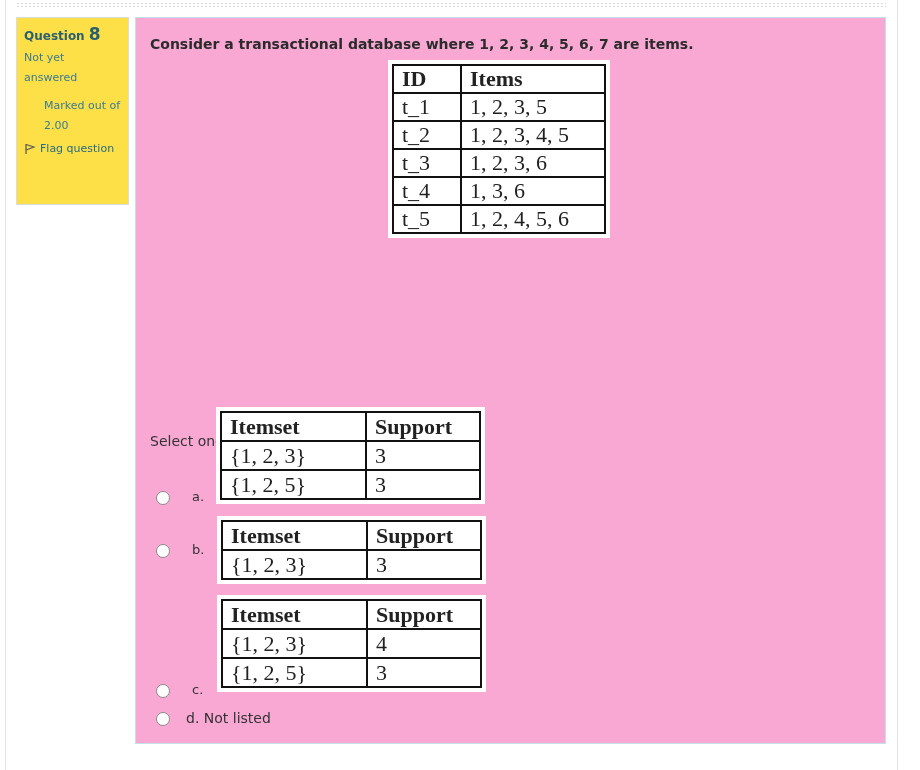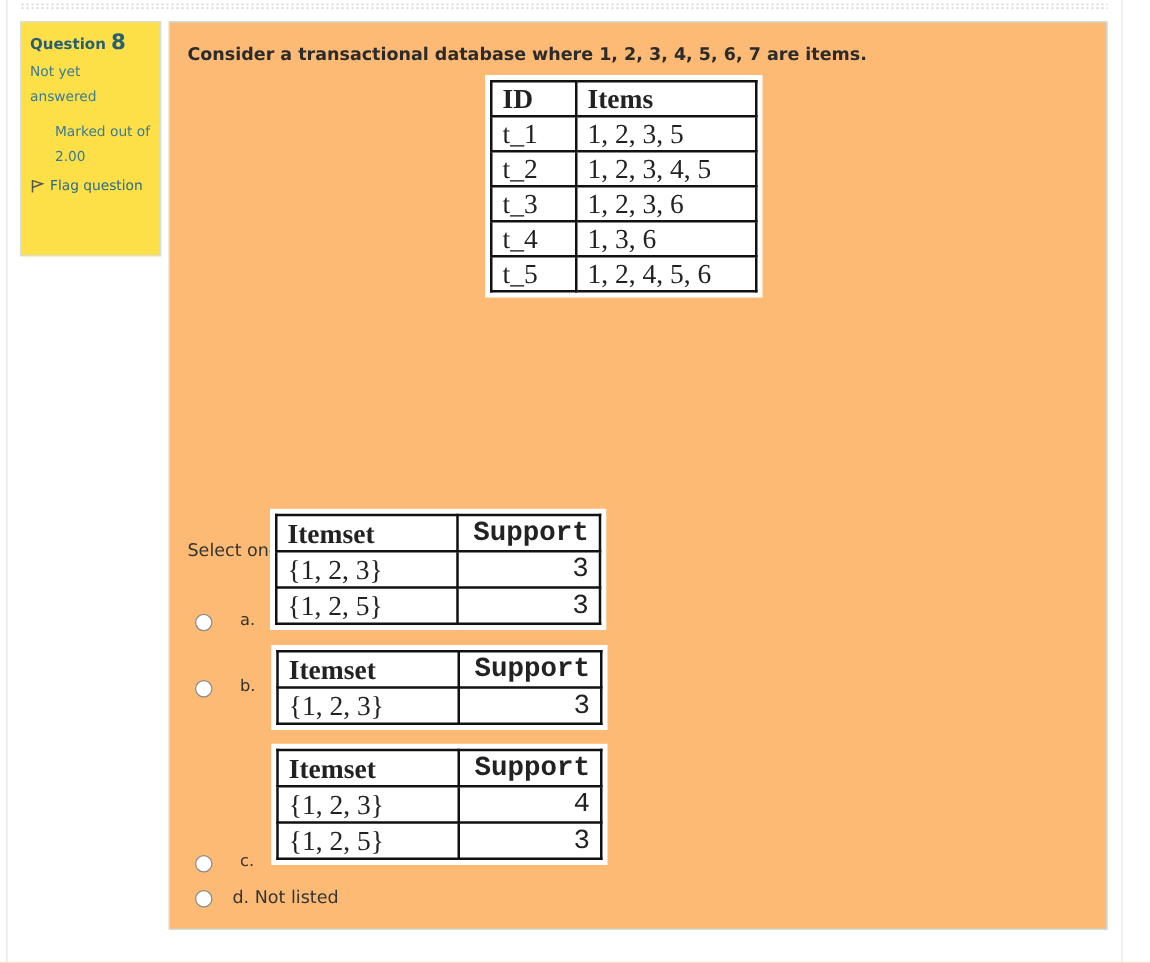--- a/index.html
+++ b/index.html
@@ -20,36 +20,36 @@
       padding: 6px 7px; font-size: 11px; color: #2a6b82;
     }
     .info .qno { font-size: 12px; font-weight: bold; color: #2a5f72; }
     .info .qno .num { font-size: 17px; }
     .info .line { line-height: 20px; font-size: 11px; color: #3b7a93; }
     .info .state { margin-top: 4px; }
     .info .grade { margin-top: 8px; margin-left: 20px; }
     .info .flag { margin-top: 6px; display: flex; align-items: center; gap: 4px; color: #2a6b82; cursor: pointer; }
     .content {
       position: absolute; left: 135px; top: 17px; width: 751px; height: 727px;
-      background: #fdba74; border: 1px solid #c4e0ea; box-sizing: border-box;
+      background: #f9a8d4; border: 1px solid #c4e0ea; box-sizing: border-box;
     }
     .qtext {
       position: absolute; left: 14px; font-size: 14px; font-weight: bold; color: #2b2b2b; line-height: 20px;
     }
     .img-table {
       position: absolute; background: #ffffff; padding: 4px;
       font-family: "Liberation Serif", "DejaVu Serif", serif; color: #222;
     }
     .img-table table { border-collapse: collapse; }
     .img-table td, .img-table th { border: 2px solid #111; padding: 0 8px; line-height: 26px; font-size: 22px; }
     .img-table th { font-weight: bold; text-align: left; }
     .db-table td:first-child, .db-table th:first-child { width: 50px; }
     .db-table td:last-child, .db-table th:last-child { width: 126px; }
     .ans-table th:first-child, .ans-table td:first-child { width: 127px; text-align: left; }
-    .ans-table th:last-child, .ans-table td:last-child { width: 96px; text-align: right; font-family: Liberation Mono, monospace; }
+    .ans-table th:last-child, .ans-table td:last-child { width: 96px; text-align: left; }
     .ans-table td, .ans-table th { line-height: 27px; }
     .select-one { position: absolute; left: 14px; top: 367px; font-size: 14px; color: #333; margin-top: 48px; }
     .radio {
       position: absolute; width: 12px; height: 12px; border-radius: 50%;
       border: 1px solid #8a8a8a; background: #fff; cursor: pointer;
     }
     .opt-label { position: absolute; font-size: 13px; color: #333; }
   </style>
 </head>
 <body>

